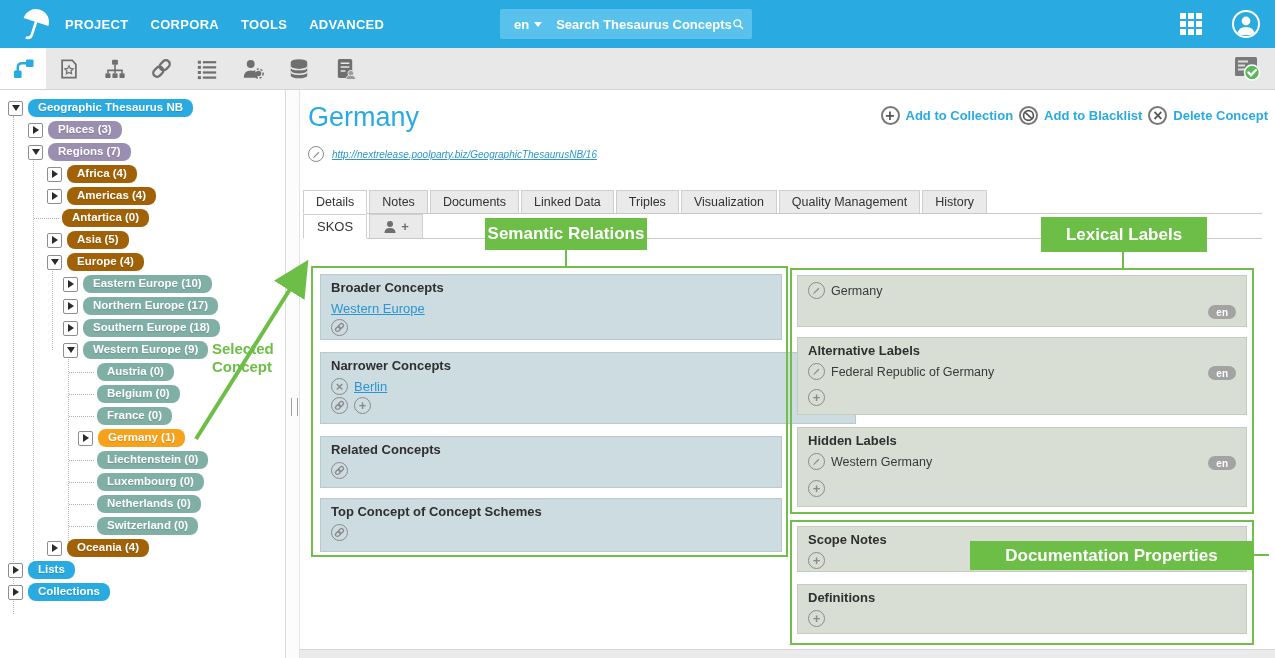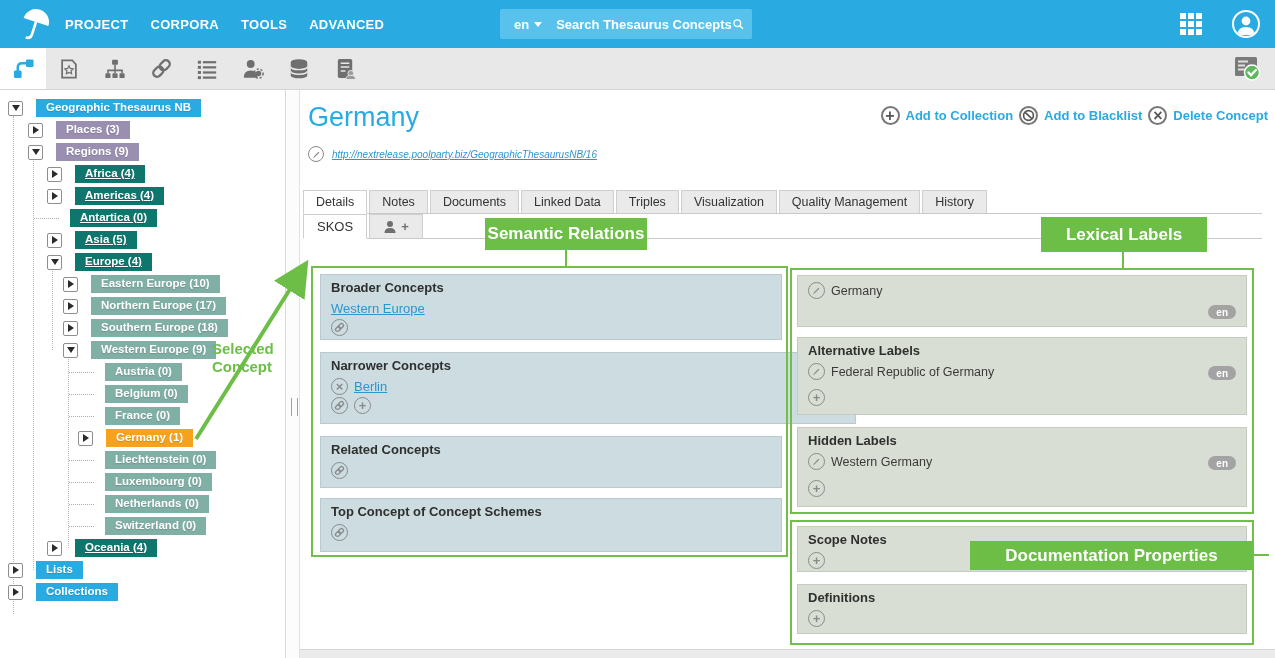--- a/index.html
+++ b/index.html
@@ -32,23 +32,23 @@
 
   
   .tree{position:absolute;left:0;top:90px;width:286px;height:568px;background:#fff;
         border-right:1px solid #D9D9D9;box-sizing:border-box;padding-top:7px;}
   .trow{height:22px;display:flex;align-items:center;box-sizing:border-box;position:relative;z-index:2;}
   .twisty{width:13px;height:13px;border:1px solid #8E8E8E;background:#fff;border-radius:2px;
           display:inline-flex;align-items:center;justify-content:center;margin-right:5px;flex:none;cursor:pointer;}
   .tw-down::after{content:"";width:0;height:0;border-left:4px solid transparent;border-right:4px solid transparent;border-top:6px solid #2b2b2b;}
   .tw-right::after{content:"";width:0;height:0;border-top:4px solid transparent;border-bottom:4px solid transparent;border-left:6px solid #2b2b2b;}
   .stub{width:25px;height:0;border-top:1px dotted #ADADAD;margin-right:3px;flex:none;}
-  .pill{color:#fff;font-weight:bold;font-size:11.5px;line-height:1;padding:3px 10px 4px;border-radius:0;
-        white-space:nowrap;cursor:pointer;text-shadow:0 1px 1px rgba(0,0,0,.15);margin-left:8px;}
-  .p-blue{background:#29ABE2;} .p-purple{background:#9A8FB1;} .p-cont{background:#0f766e;text-decoration:underline;}
+  .pill{color:#fff;font-weight:bold;font-size:11.5px;line-height:1;padding:3px 10px 4px;border-radius:8px;
+        white-space:nowrap;cursor:pointer;text-shadow:0 1px 1px rgba(0,0,0,.15);}
+  .p-blue{background:#29ABE2;} .p-purple{background:#9A8FB1;} .p-cont{background:#a16207;}
   .p-reg{background:#80AFA6;} .p-sel{background:#F7A21C;}
   .vline{position:absolute;width:0;border-left:1px dotted #B8B8B8;z-index:1;}
 
   
   .splitter{position:absolute;left:287px;top:90px;width:13px;height:568px;background:#FCFCFC;
             border-right:1px solid #E3E3E3;box-sizing:border-box;cursor:col-resize;}
   .grip{position:absolute;left:291px;top:398px;width:5px;height:18px;
         border-left:1px solid #9F9F9F;border-right:1px solid #9F9F9F;}
 
   
@@ -225,21 +225,21 @@
   <div class="trow" style="padding-left:8px">
       <span class="twisty tw-down"></span>
       <span class="pill p-blue">Geographic Thesaurus NB</span>
     </div>
   <div class="trow" style="padding-left:28px">
       <span class="twisty tw-right"></span>
       <span class="pill p-purple">Places (3)</span>
     </div>
   <div class="trow" style="padding-left:28px">
       <span class="twisty tw-down"></span>
-      <span class="pill p-purple">Regions (9)</span>
+      <span class="pill p-purple">Regions (7)</span>
     </div>
   <div class="trow" style="padding-left:47px">
       <span class="twisty tw-right"></span>
       <span class="pill p-cont">Africa (4)</span>
     </div>
   <div class="trow" style="padding-left:47px">
       <span class="twisty tw-right"></span>
       <span class="pill p-cont">Americas (4)</span>
     </div>
   <div class="trow" style="padding-left:34px">

